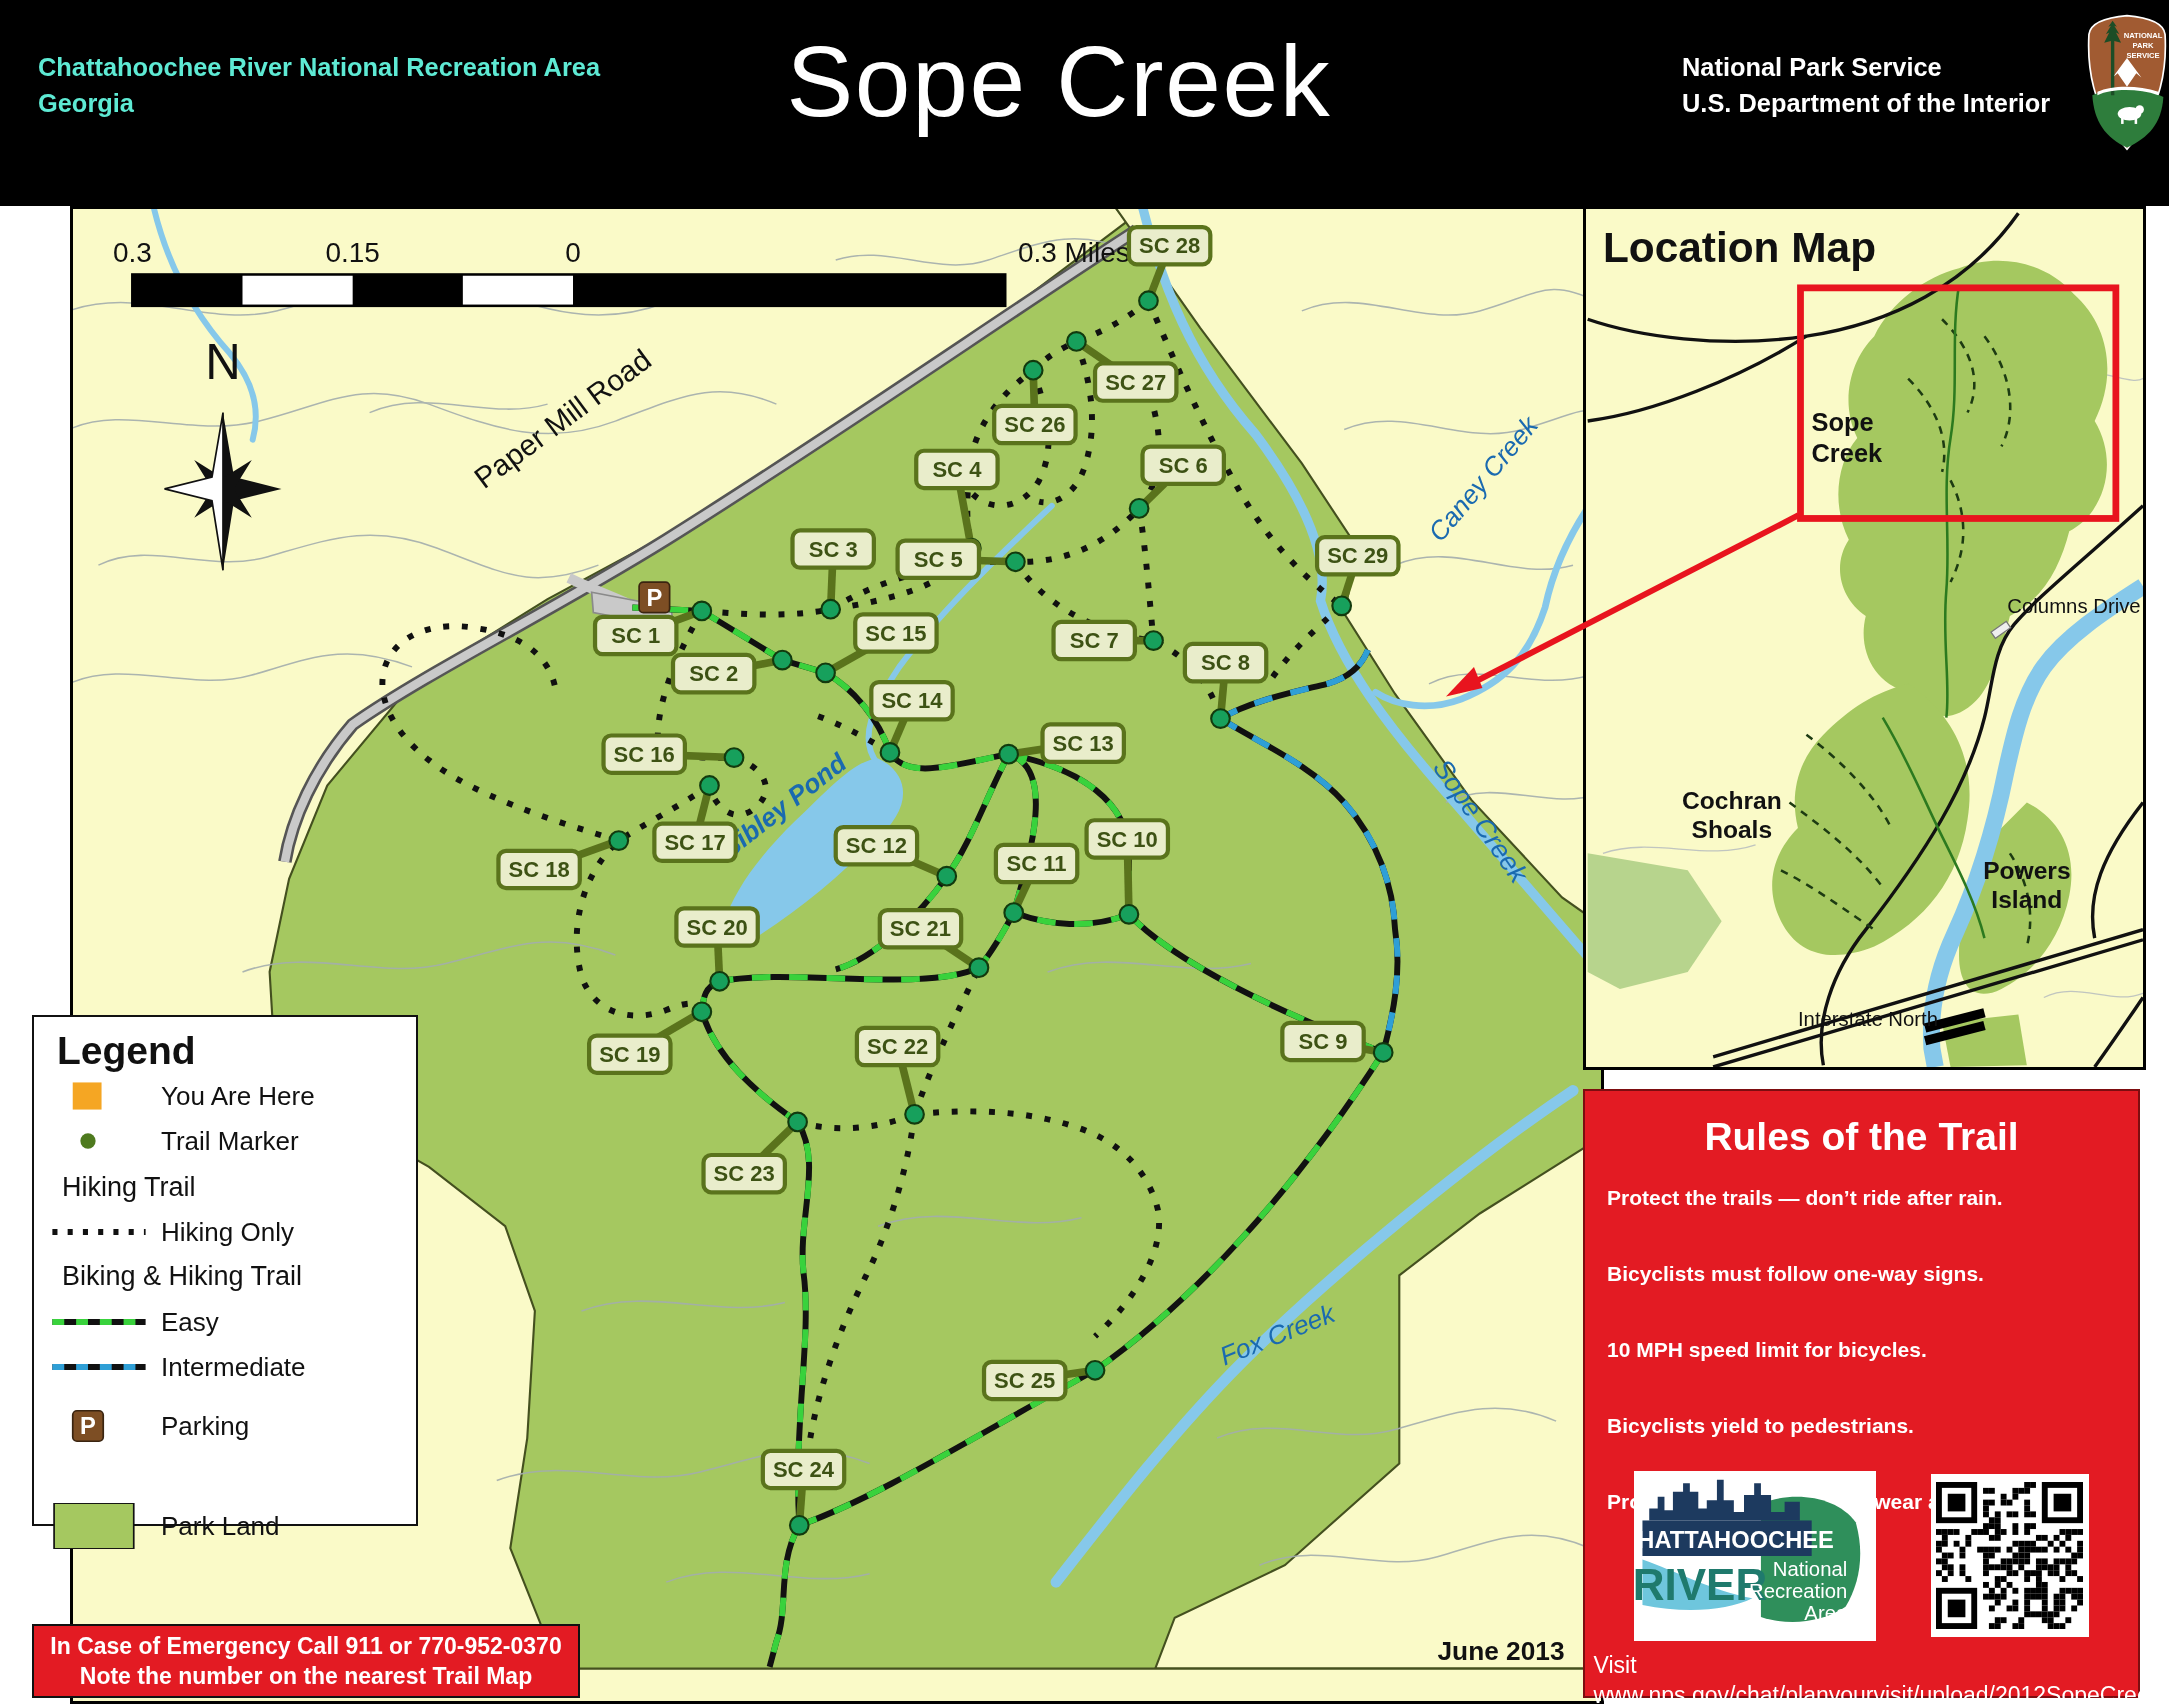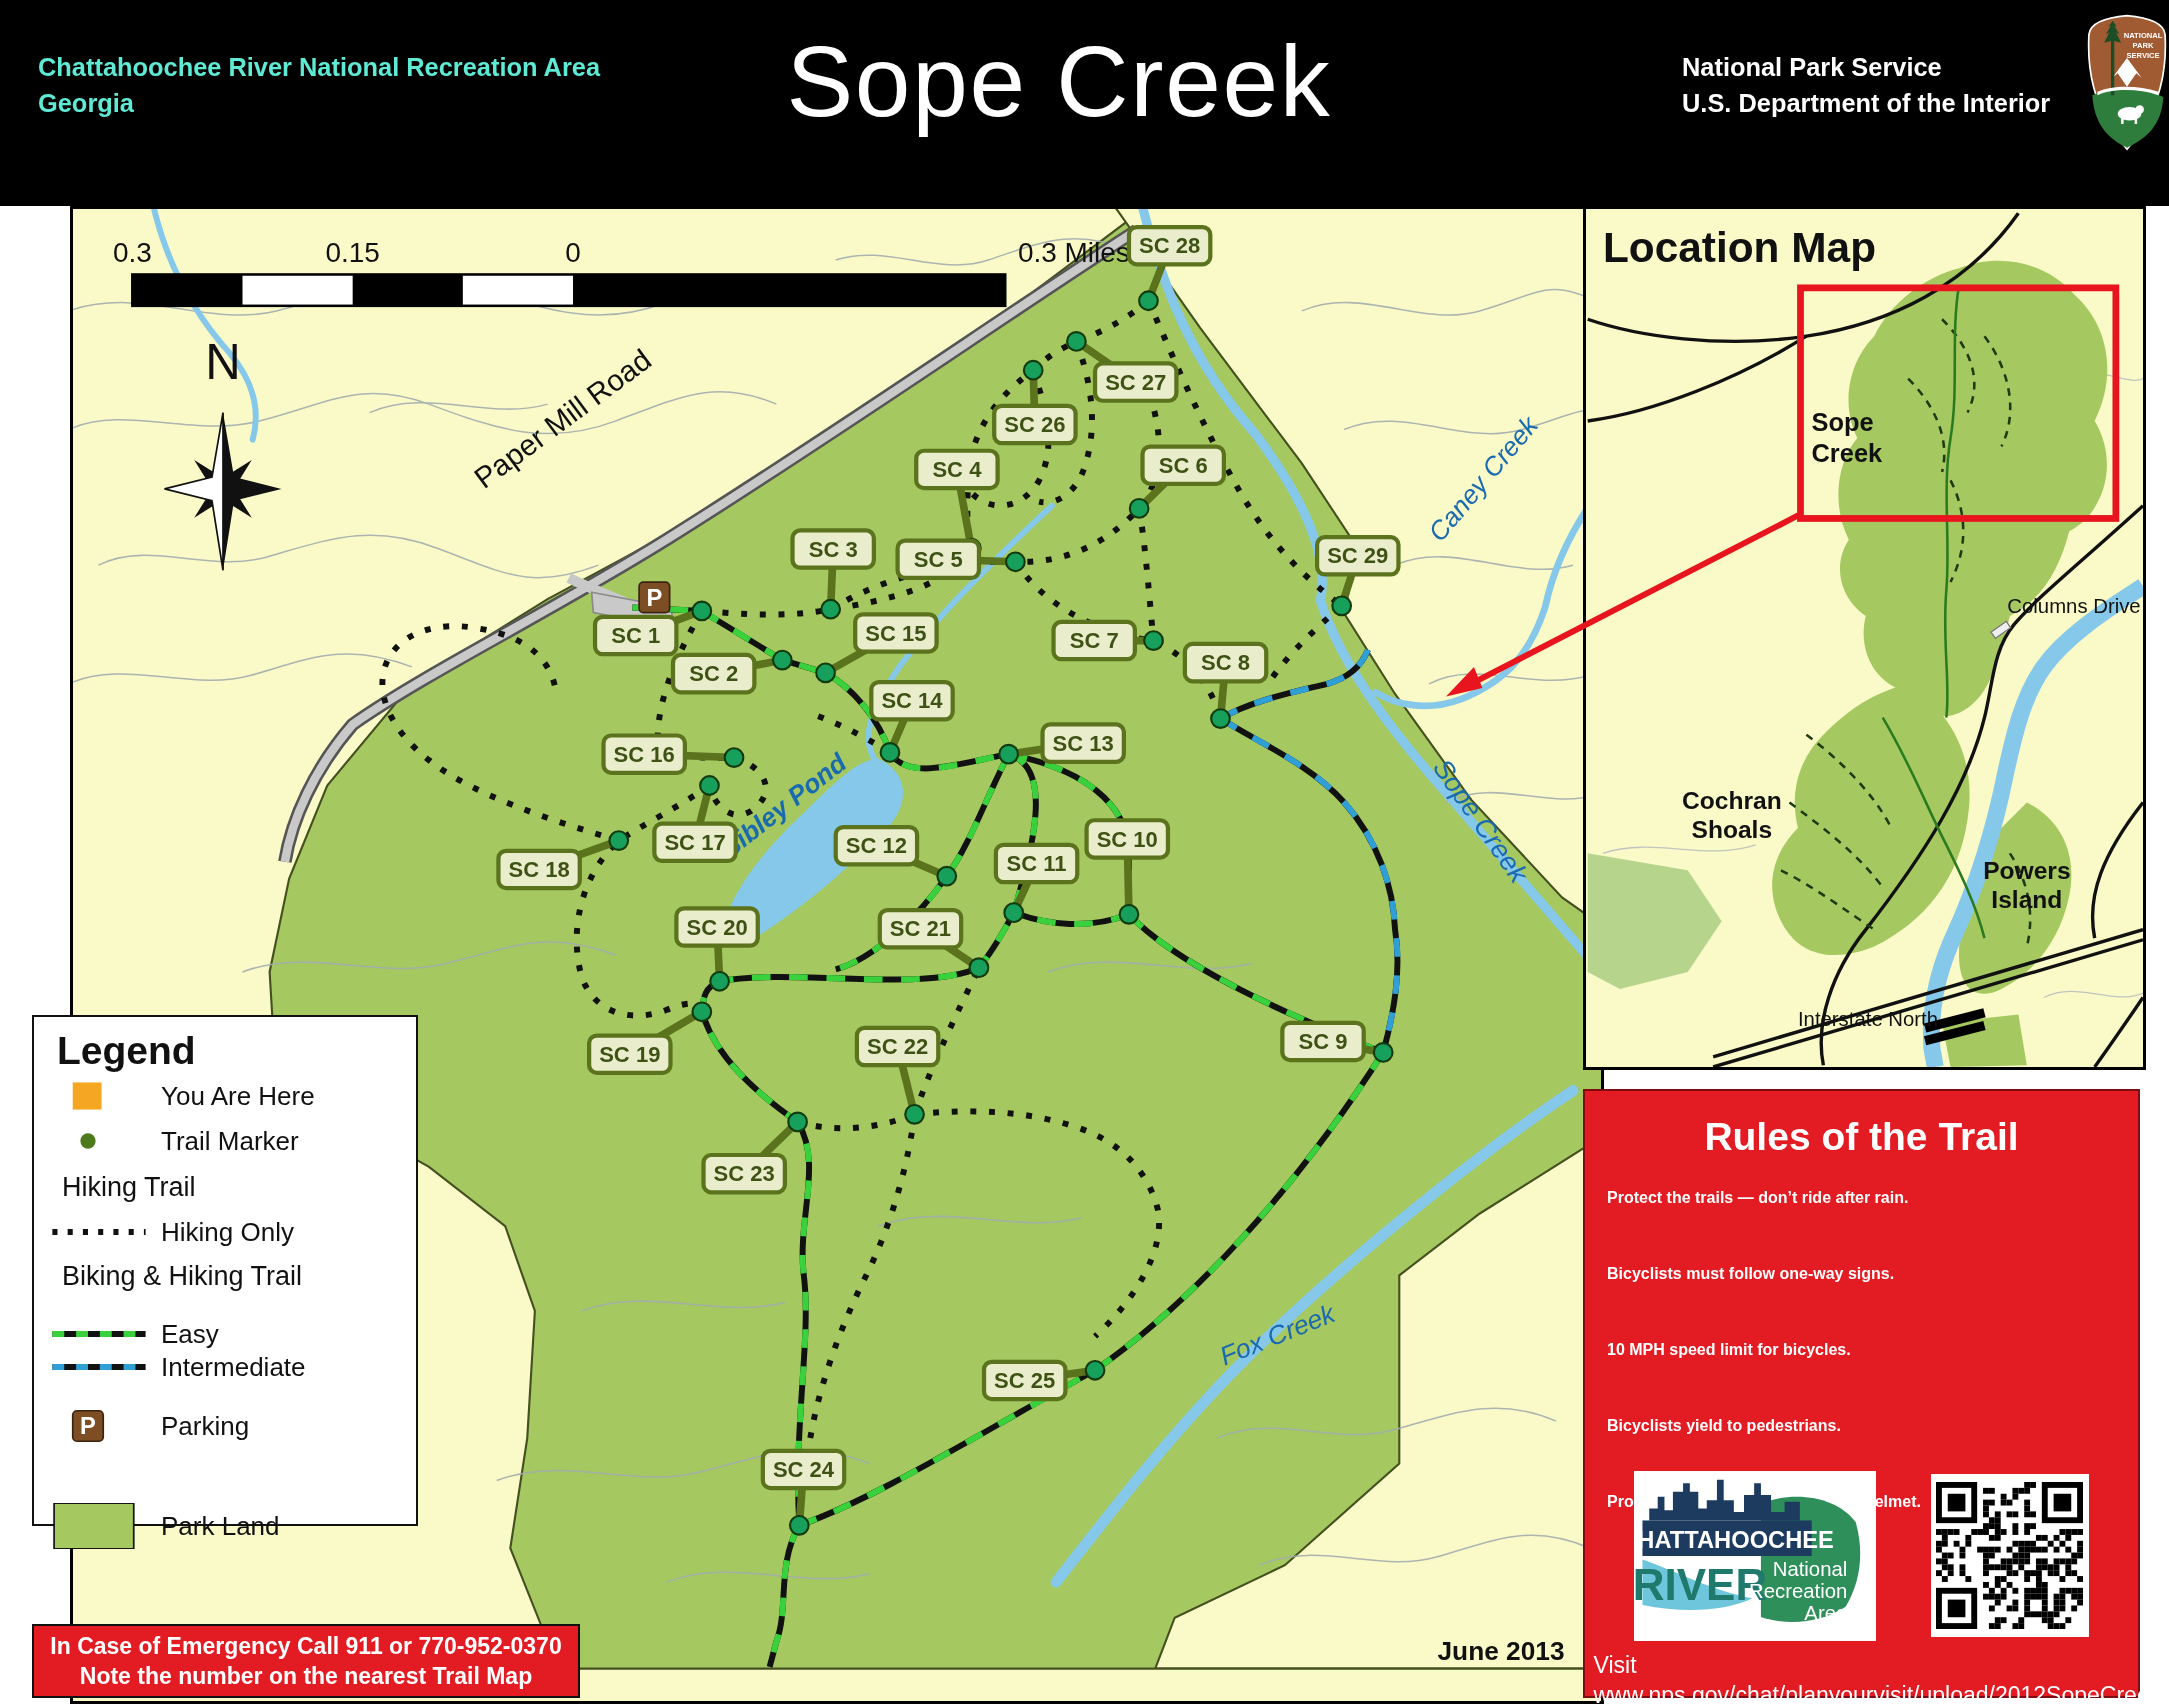--- a/index.html
+++ b/index.html
@@ -34,21 +34,21 @@
              display:flex;flex-direction:column;justify-content:center;z-index:7;}
 
   
   #loc-panel{position:absolute;left:1583px;top:206px;width:557px;height:858px;border:3.4px solid #000;
              box-sizing:content-box;background:#7dd3fc;}
   
   #rules{position:absolute;left:1583px;top:1089px;width:557px;height:609px;background:#e31b23;border:2.5px solid #7d0d10;
          box-sizing:border-box;color:#fff;}
   #rules h2{margin:0;position:absolute;top:24px;width:100%;text-align:center;font-size:39px;font-weight:bold;}
   #rules-list{position:absolute;left:22px;top:92px;width:517px;}
-  .rule-item{font-size:16px;font-weight:bold;margin-bottom:47px;line-height:29px;}
+  .rule-item{font-size:21px;font-weight:bold;margin-bottom:47px;line-height:29px;}
   #crnra-logo{position:absolute;left:49px;top:380px;width:242px;height:170px;background:#fff;}
   #qr-box{position:absolute;left:346px;top:383px;width:158px;height:163px;background:#fff;padding:5.1px;box-sizing:border-box;}
   #visit-lines{position:absolute;left:8.5px;top:559px;width:542px;font-size:23px;line-height:30px;color:#fff;}
 
   
   #arrow-overlay{position:absolute;left:0;top:0;width:2170px;height:1705px;pointer-events:none;z-index:9;}
 
   svg text{font-family:"Liberation Sans", sans-serif;}
 </style>
 </head>
@@ -420,21 +420,21 @@
         </div>
         <div class="lg-row" style="top: 192px;">
           <svg viewBox="0 0 118 54" class="lg-sample" width="100" height="46">
             <line x1="4" y1="27" x2="114" y2="27" stroke="#111" stroke-width="7" stroke-dasharray="6 12"></line>
           </svg>
           <span class="lg-label">Hiking Only</span>
         </div>
         <div class="lg-row" style="top: 236px;">
           <span class="lg-label heading">Biking &amp; Hiking Trail</span>
         </div>
-        <div class="lg-row" style="top: 282px; margin-top: 12px;">
+        <div class="lg-row" style="top: 282px;">
           <svg viewBox="0 0 118 54" class="lg-sample" width="100" height="46">
             <line x1="4" y1="27" x2="114" y2="27" stroke="#111" stroke-width="7"></line>
             <line x1="4" y1="27" x2="114" y2="27" stroke="#39d23c" stroke-width="7" stroke-dasharray="14 14"></line>
           </svg>
           <span class="lg-label">Easy</span>
         </div>
         <div class="lg-row" style="top: 327px;">
           <svg viewBox="0 0 118 54" class="lg-sample" width="100" height="46">
             <line x1="4" y1="27" x2="114" y2="27" stroke="#111" stroke-width="7"></line>
             <line x1="4" y1="27" x2="114" y2="27" stroke="#2f9fd6" stroke-width="7" stroke-dasharray="14 14"></line>

